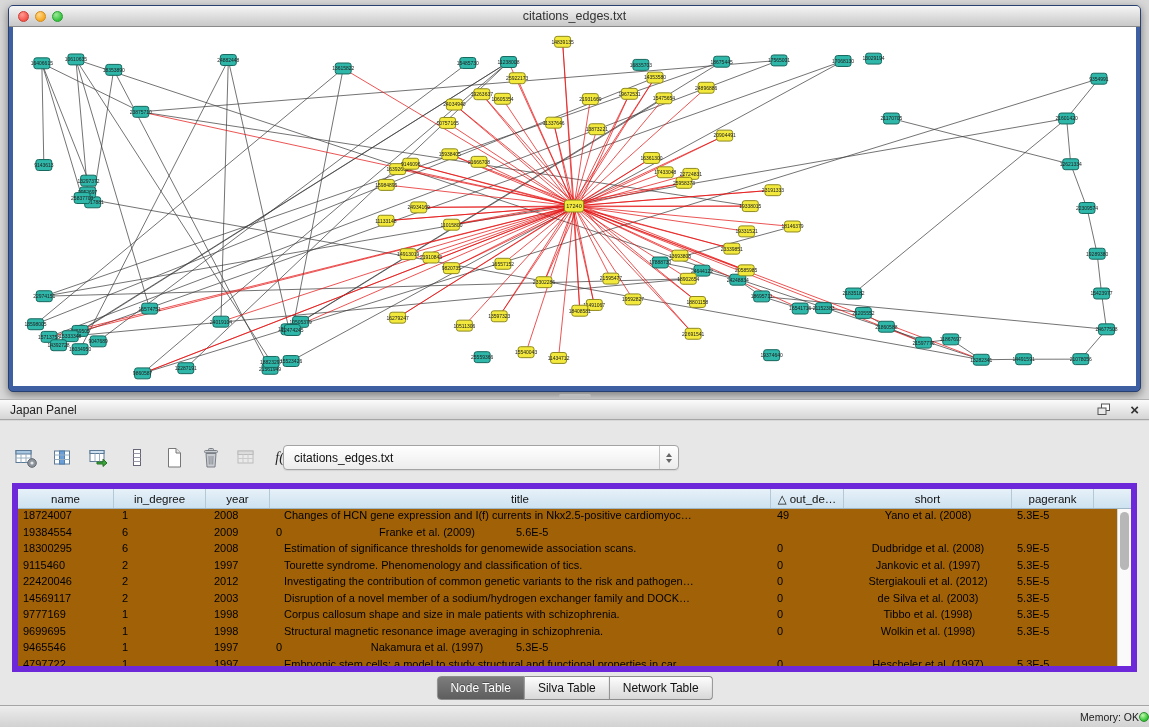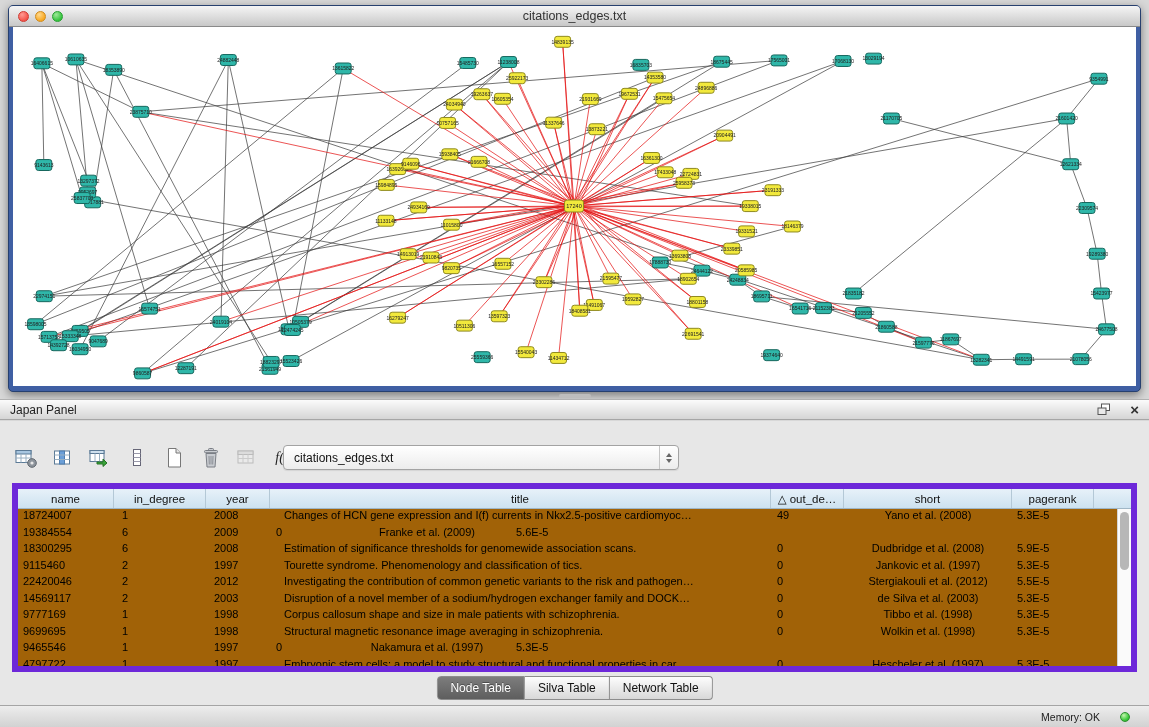--- a/index.html
+++ b/index.html
@@ -79,22 +79,22 @@
     background:linear-gradient(#fdfdfd,#d8d8d8); border:1px solid #8d8d8d;
     border-left:none; color:#111; }
   .tab:first-child { border-left:1px solid #8d8d8d; border-radius:4px 0 0 4px; }
   .tab:last-child { border-radius:0 4px 4px 0; }
   .tab.selected { background:linear-gradient(#7d7d7d,#5e5e5e); color:#fff;
     text-shadow:0 -1px 0 rgba(0,0,0,.35); }
 
   
   .statusbar { position:absolute; left:0; bottom:0; width:100%; height:22px;
     background:linear-gradient(#ededed,#d2d2d2); border-top:1px solid #a5a5a5;
-    display:flex; align-items:center; justify-content:flex-end; gap:20px;
-    padding-right:19px; font-size:10.5px; color:#222; }
+    display:flex; align-items:center; justify-content:flex-end; gap:0;
+    padding-right:0; font-size:10.5px; color:#222; }
   .orb { width:10px; height:10px; border-radius:50%;
     background:radial-gradient(circle at 35% 30%, #c4f5ae, #41cb41 60%, #1f9a1f);
     border:1px solid #2e8f2e; }
 </style>
 </head>
 <body>
 
 <div class="net-window">
   <div class="titlebar">
     <span class="tl-btn tl-close"></span>

